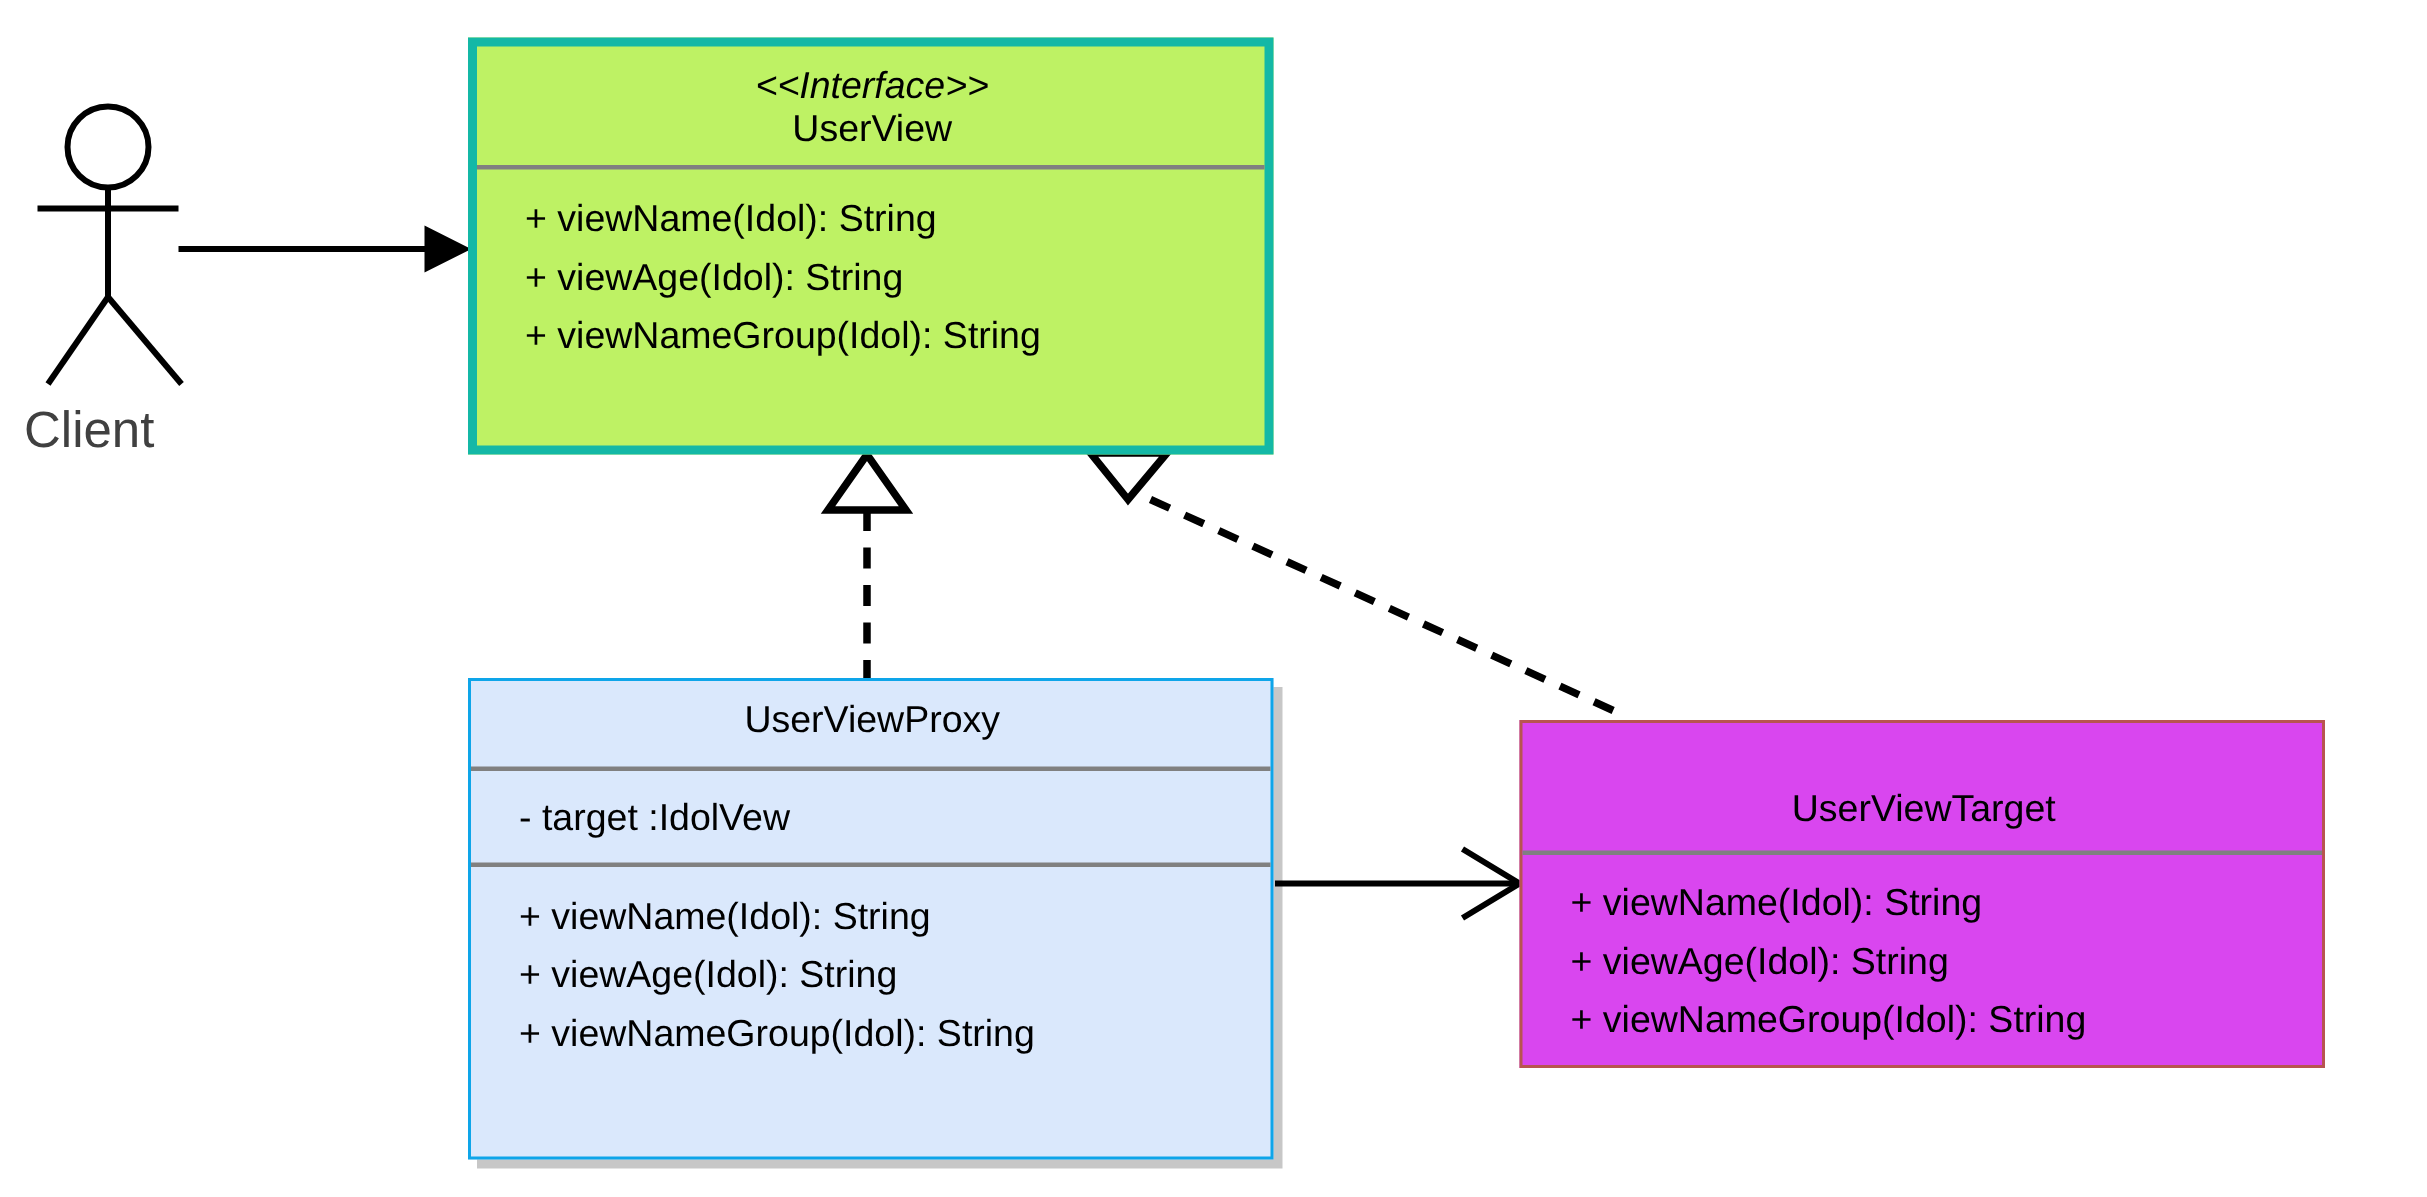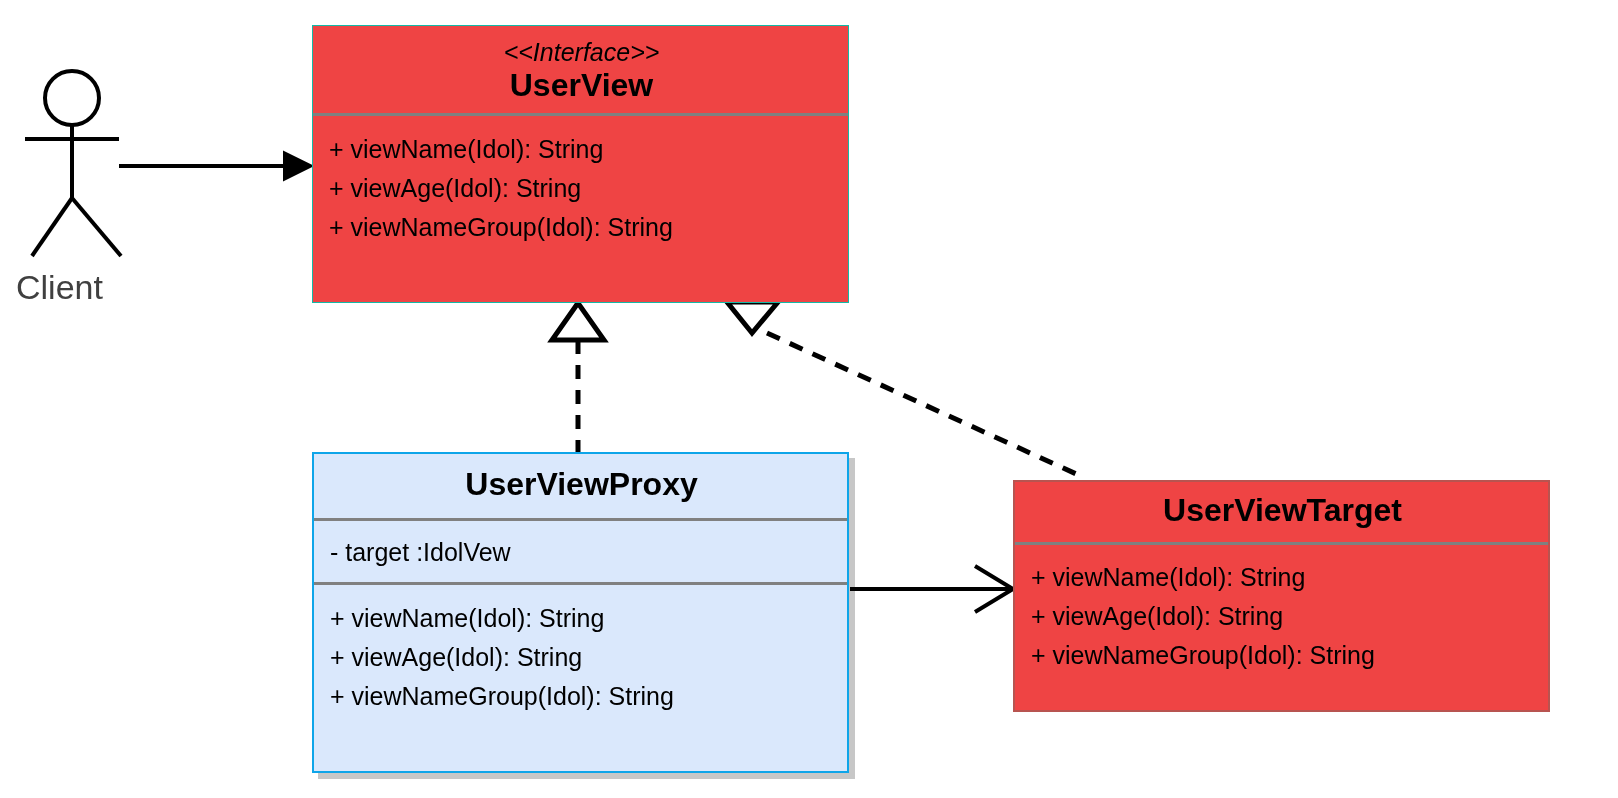--- a/index.html
+++ b/index.html
@@ -28,37 +28,38 @@
   }
 
   
   .umlbox {
     position: absolute;
     box-sizing: border-box;
     display: flex;
     flex-direction: column;
   }
   .umlbox.iface {
-    background: #ef4444;
-    border: 1px solid #14b8a6;
+    background: #bef264;
+    border: 6px solid #14b8a6;
   }
   .umlbox.blue {
     background: #dae8fc;
     border: 2px solid #0ea5e9;
     box-shadow: 6px 6px 0 0 rgba(0,0,0,0.22);
   }
   .umlbox.red {
-    background: #ef4444;
+    background: #d946ef;
     border: 2px solid #b85450;
+    justify-content: flex-end;
   }
 
   .cmp-title {
     text-align: center;
-    font-weight: bold;
-    font-size: 32px;
+    font-weight: normal;
+    font-size: 25px;
     color: #000000;
     line-height: 1.14;
   }
   .cmp-stereotype {
     text-align: center;
     font-style: italic;
     font-size: 25px;
     color: #000000;
     line-height: 1.14;
   }
@@ -72,20 +73,21 @@
     font-size: 25px;
     color: #000000;
   }
   .sec.head {
     padding-top: 12px;
     padding-bottom: 10px;
   }
   .member {
     white-space: nowrap;
     line-height: 1.56;
+    margin-left: 16px;
   }
 
   
   .actor-label {
     position: absolute;
     font-size: 34px;
     color: #404040;
     white-space: nowrap;
   }
 </style>

